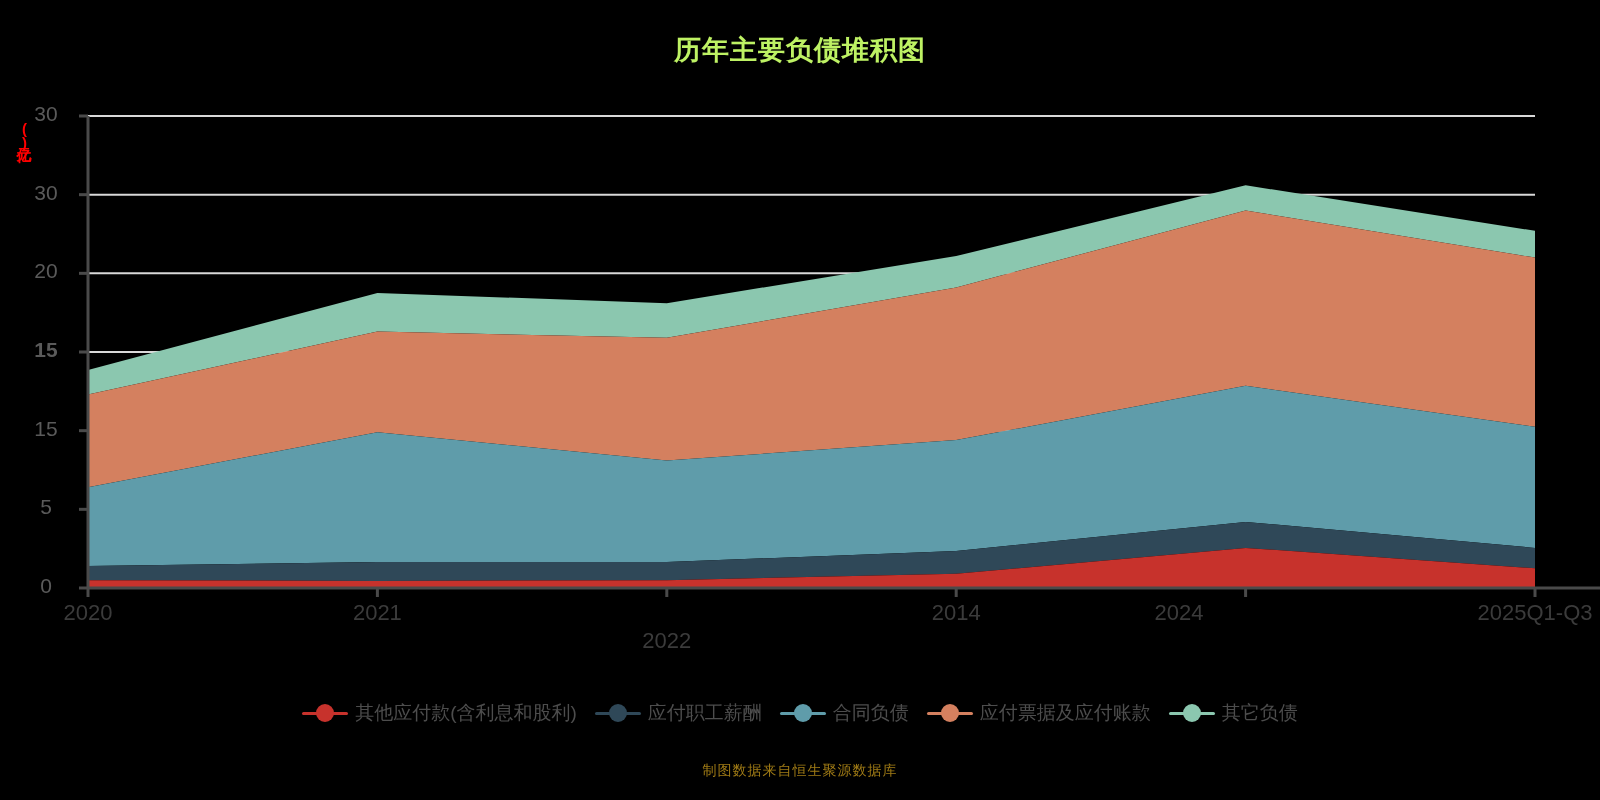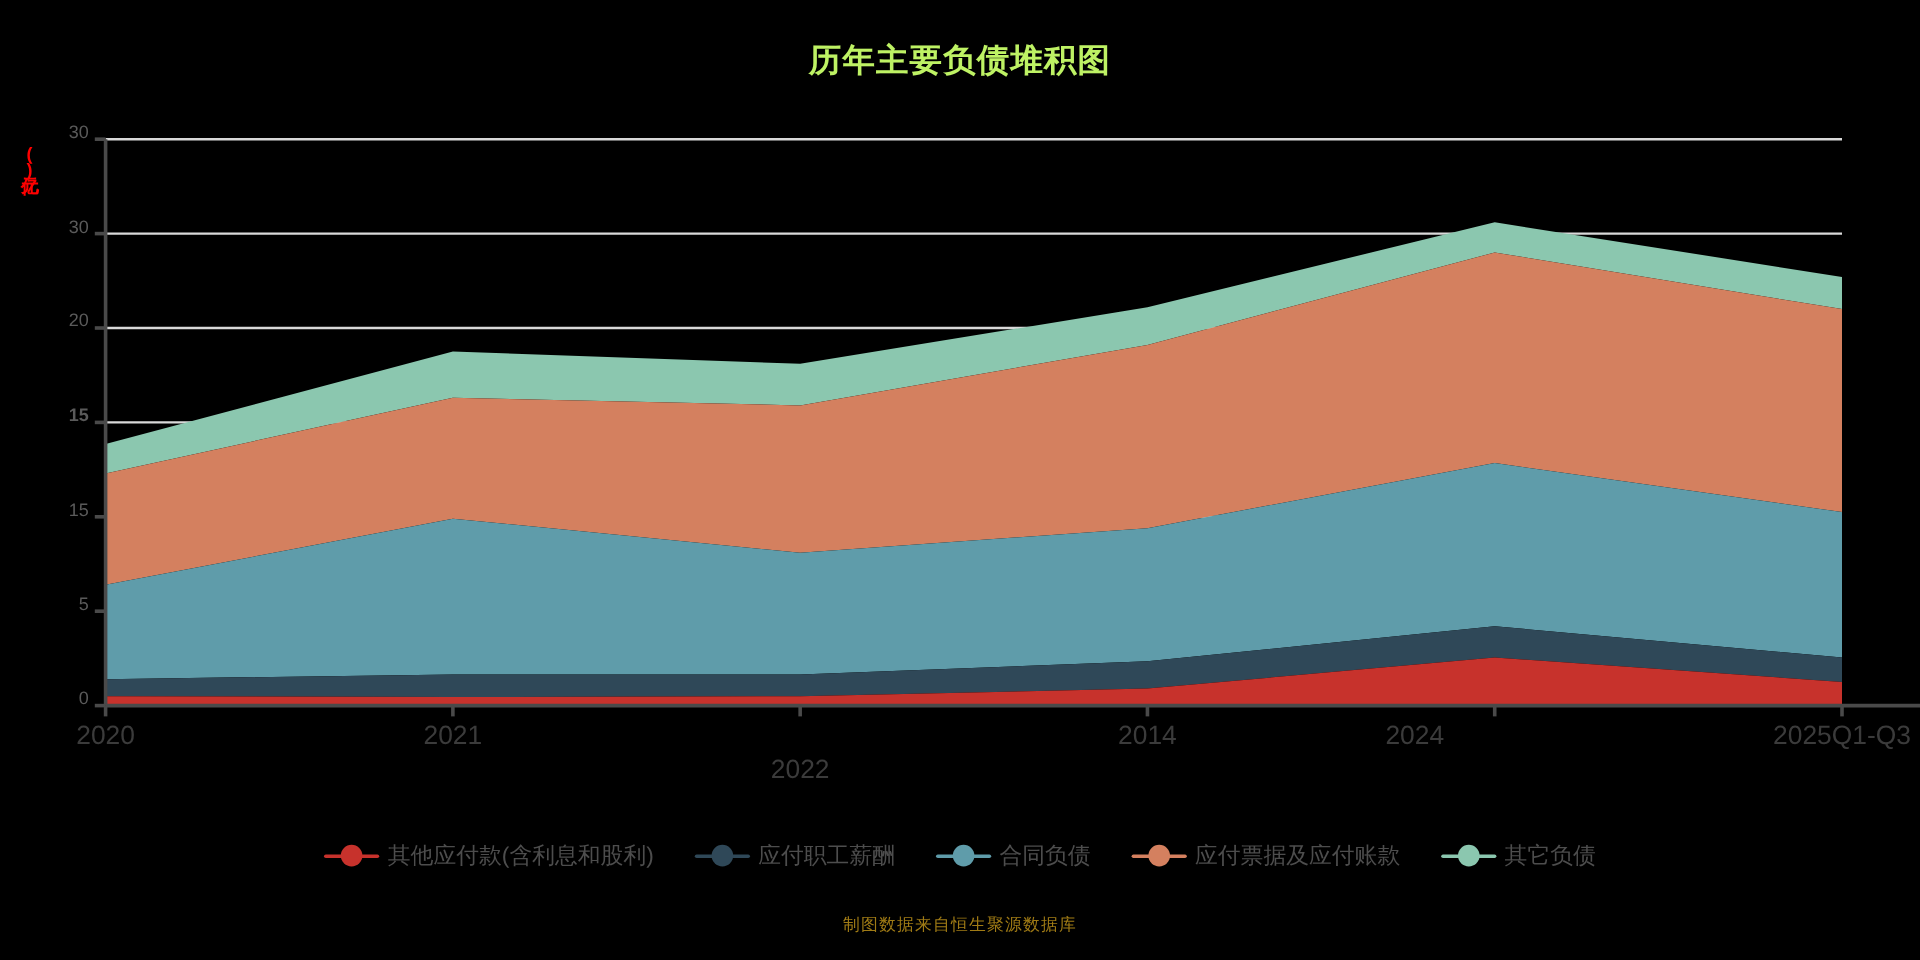--- a/index.html
+++ b/index.html
@@ -15,31 +15,31 @@
   #svg-chart{position:absolute;left:0;top:0;}
 
   #y-axis-title{
     position:absolute;left:10px;top:120px;width:22px;
     color:#ff0000;font-size:15px;font-weight:bold;line-height:1.0;
     writing-mode:vertical-rl;text-orientation:upright;
     letter-spacing:-1px;
   }
 
   .ytick-label{
-    position:absolute;text-align:right;width:56px;
-    color:#5a5a5a;font-size:15px;
+    position:absolute;text-align:center;width:56px;
+    color:#5a5a5a;font-size:21px;
   }
   .xtick-label{
     position:absolute;text-align:center;
     color:#3b3b3b;font-size:22px;
   }
 
   #legend{
     position:absolute;left:0;top:700px;width:1600px;
-    display:flex;justify-content:center;align-items:center;gap:34px;
+    display:flex;justify-content:center;align-items:center;gap:18px;
   }
   .legend-item{display:flex;align-items:center;gap:7px;}
   .legend-mark{position:relative;width:46px;height:20px;display:inline-block;}
   .legend-mark .bar{
     position:absolute;left:0;top:9px;width:46px;height:3px;border-radius:2px;
   }
   .legend-mark .dot{
     position:absolute;left:14px;top:1px;width:18px;height:18px;border-radius:50%;
   }
   .legend-label{color:#4d4d4d;font-size:19px;white-space:nowrap;}

